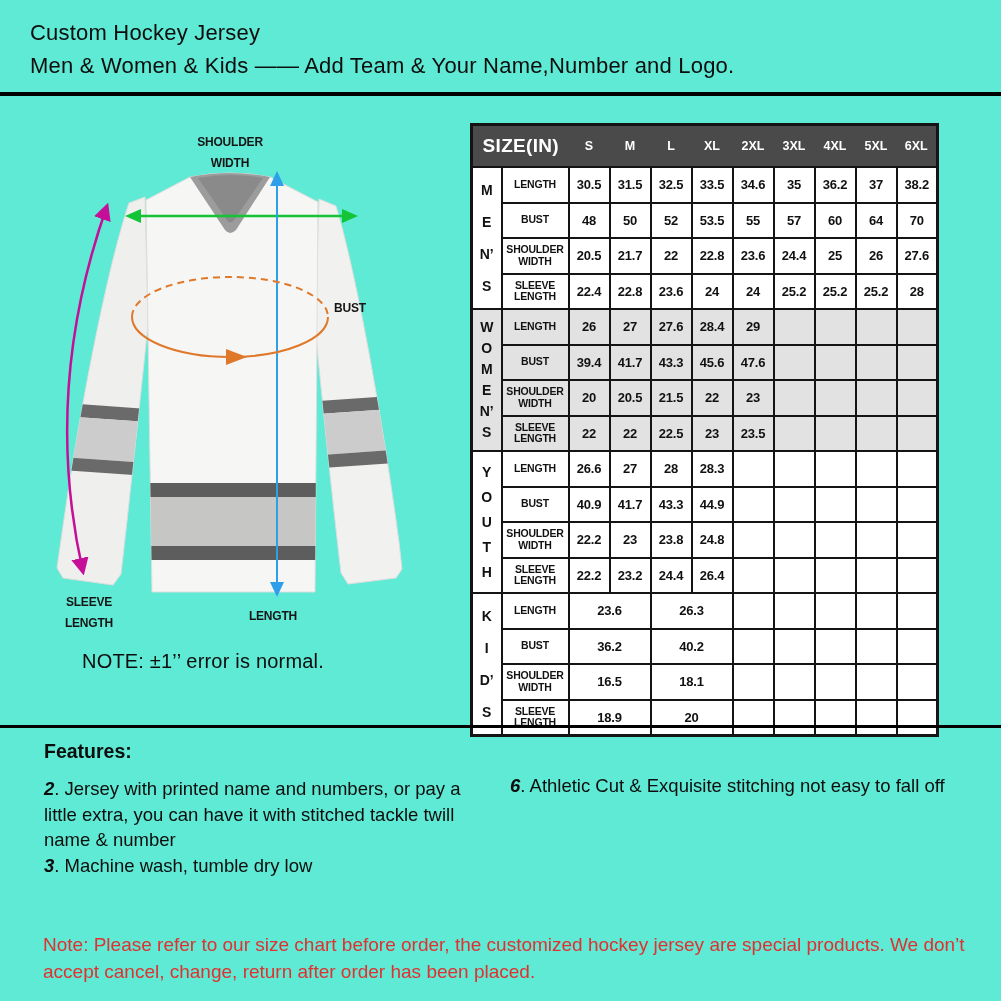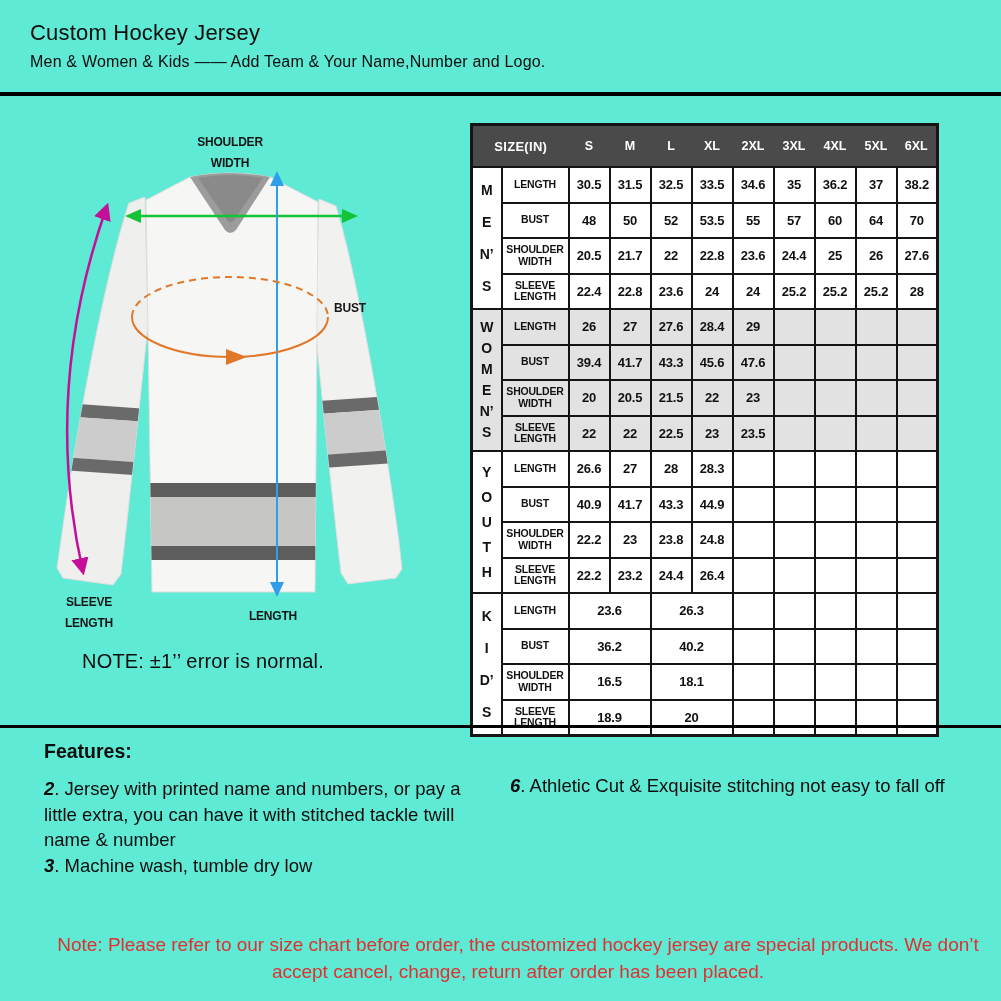--- a/index.html
+++ b/index.html
@@ -1,58 +1,58 @@
 <!DOCTYPE html>
 <html><head>
 <meta charset="utf-8">
 <style>
   html,body{margin:0;padding:0;background:#fff;}
   body{font-family:"Liberation Sans",sans-serif;color:#111;}
   .canvas{position:relative;width:1001px;height:1001px;background:#5eead4;overflow:hidden;}
 
   
   .title{position:absolute;left:30px;top:20px;font-size:22px;letter-spacing:.2px;color:#0d0d0d;}
-  .subtitle{position:absolute;left:30px;top:53px;font-size:16px;letter-spacing:.2px;color:#0d0d0d;}
+  .subtitle{position:absolute;left:30px;top:53px;font-size:22px;letter-spacing:.2px;color:#0d0d0d;}
   .hr-top{position:absolute;left:0;top:92px;width:1001px;height:4px;background:#000;}
   .hr-mid{position:absolute;left:0;top:725px;width:1001px;height:3px;background:#000;}
 
   
   .diagram{position:absolute;left:30px;top:120px;width:430px;height:575px;}
   .diagram svg{position:absolute;left:0;top:0;}
   .d-lbl{position:absolute;font-weight:bold;font-size:12px;line-height:21px;color:#161616;letter-spacing:-.2px;}
   .lbl-shoulder{left:120px;top:12px;width:160px;text-align:center;}
   .lbl-bust{left:304px;top:178px;}
   .lbl-sleeve{left:3px;top:472px;width:112px;text-align:center;}
   .lbl-length{left:168px;top:486px;width:150px;text-align:center;}
   .d-note{position:absolute;left:52px;top:530px;font-size:20px;color:#0d0d0d;font-weight:normal;letter-spacing:.2px;}
 
   
   .chart{position:absolute;left:470px;top:123px;}
   #size-table{border-collapse:collapse;table-layout:fixed;border:3px solid #141414;background:#fff;}
   #size-table th,#size-table td{border:2px solid #141414;text-align:center;vertical-align:middle;padding:0;overflow:hidden;}
   #size-table th{background:#4a4a4a;color:#fff;height:40px;border-left-width:0;border-right-width:0;border-top-width:0;}
-  th.hsize{font-size:13px;font-weight:bold;border-right-width:3px;letter-spacing:.3px;}
+  th.hsize{font-size:19px;font-weight:bold;border-right-width:3px;letter-spacing:.3px;}
   th.hcol{font-size:12.5px;font-weight:bold;}
   td.gname{font-weight:bold;font-size:14px;background:#fff;}
   td.mlabel{font-weight:bold;font-size:10.5px;line-height:1.12;border-right-width:3px;height:33.5px;letter-spacing:-.2px;}
   td.val{font-weight:bold;font-size:13px;letter-spacing:-.2px;}
   tr.gstart td{border-top-width:3px;}
   tr.shaded td{background:#e2e2e2;}
   tr.shaded td.gname{background:#e2e2e2;}
 
   
   .features-heading{position:absolute;left:44px;top:740px;font-size:19.5px;font-weight:bold;color:#0d0d0d;}
   .feat-col{position:absolute;font-size:18.5px;line-height:25.5px;color:#0d0d0d;}
   .feat-left{left:44px;top:776px;width:440px;}
   .feat-right{left:510px;top:773px;width:462px;}
   .feat-item{margin:0;}
   .feat-item .num{font-weight:bold;font-style:italic;}
 
   
-  .footnote{position:absolute;left:43px;top:931px;width:950px;font-size:19px;line-height:27px;text-align:center;}
+  .footnote{position:absolute;left:43px;top:931px;width:950px;font-size:19px;line-height:27px;}
 </style>
 </head>
 <body>
 
 <div class="canvas">
 
   <div class="title">Custom Hockey Jersey</div>
   <div class="subtitle">Men &amp; Women &amp; Kids —— Add Team &amp; Your Name,Number and Logo.</div>
   <div class="hr-top"></div>
 

